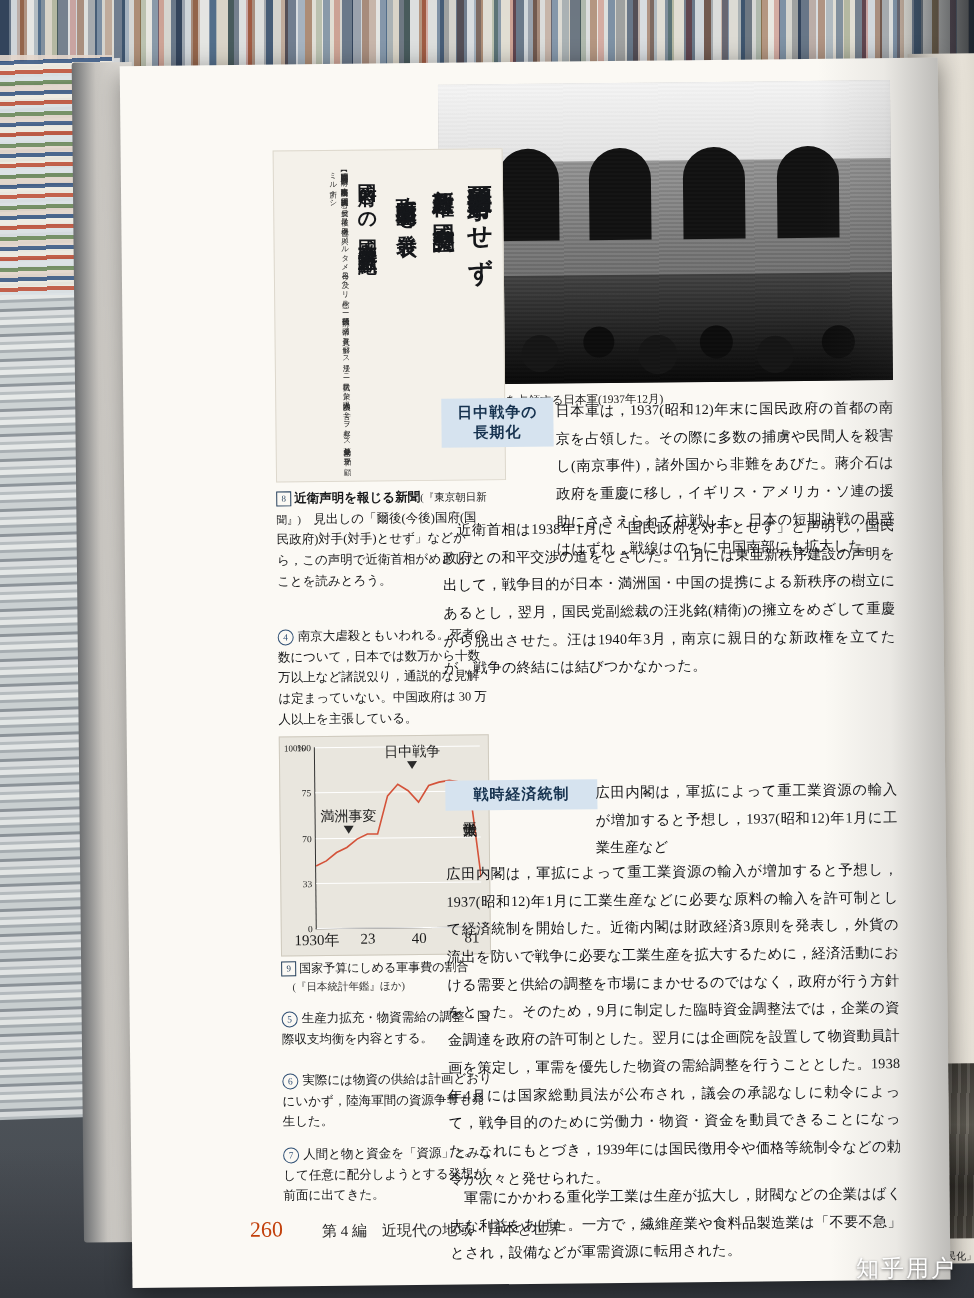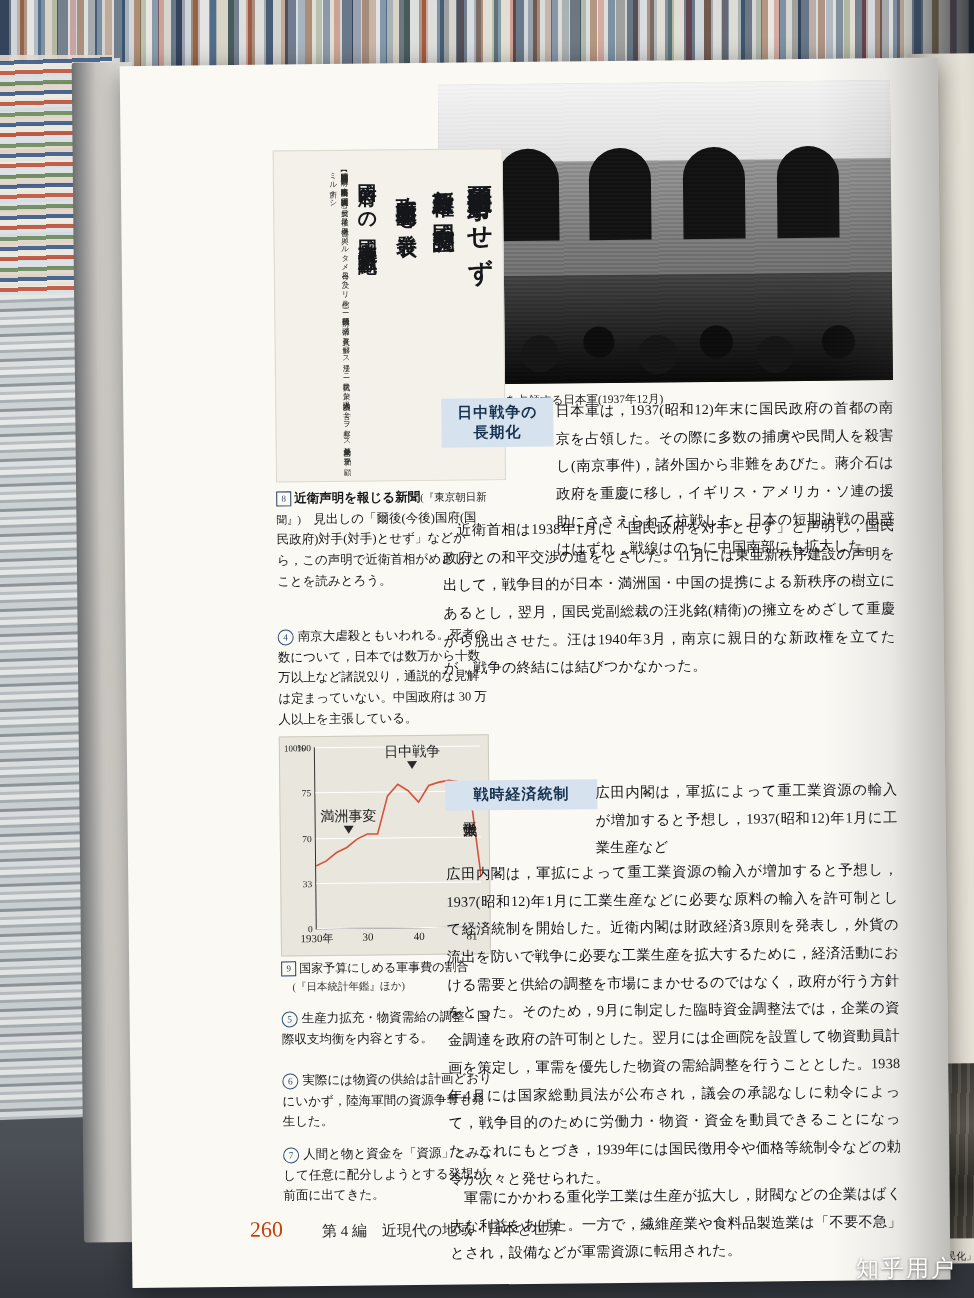--- a/index.html
+++ b/index.html
@@ -337,21 +337,21 @@
     position: absolute;
     right: calc(100% + 4px);
     font-size: 9.5px;
     color: #1c1c1c;
     transform: translateY(-50%);
     white-space: nowrap;
   }
   .xtick {
     position: absolute;
     top: calc(100% + 3px);
-    font-size: 11px;
+    font-size: 15px;
     color: #1c1c1c;
     transform: translateX(-50%);
     white-space: nowrap;
   }
   .axis-unit {
     position: absolute;
     left: 4px; top: 6px;
     font-size: 9px;
     color: #1c1c1c;
   }
@@ -517,21 +517,21 @@
               <span class="ytick">70</span>
             </div>
           <div class="gridline" style="top:75%">
               <span class="ytick">33</span>
             </div>
           <div class="gridline" style="top:100%">
               <span class="ytick">0</span>
             </div>
 
           <span class="xtick" style="left:0%">1930年</span>
-          <span class="xtick" style="left:31%">30</span>
+          <span class="xtick" style="left:31%">23</span>
           <span class="xtick" style="left:62%">40</span>
           <span class="xtick" style="left:94%">81</span>
 
           <svg class="chart-svg" viewBox="0 0 100 100" preserveAspectRatio="none">
             <polyline id="series-line" fill="none" stroke="#d4533a" stroke-width="1.6" vector-effect="non-scaling-stroke" points="0.00,72.00 6.25,69.00 12.50,64.00 18.75,61.00 25.00,56.00 31.25,53.00 37.50,53.00 43.75,30.00 50.00,23.00 56.25,27.00 62.50,34.00 68.75,24.00 75.00,22.00 81.25,21.00 87.50,22.00 93.75,28.00 100.00,80.00"></polyline>
           </svg>
 
           <div class="anno" style="left:42%; top:-2px;">
             <span>日中戦争</span>
             <div class="tri"></div>

